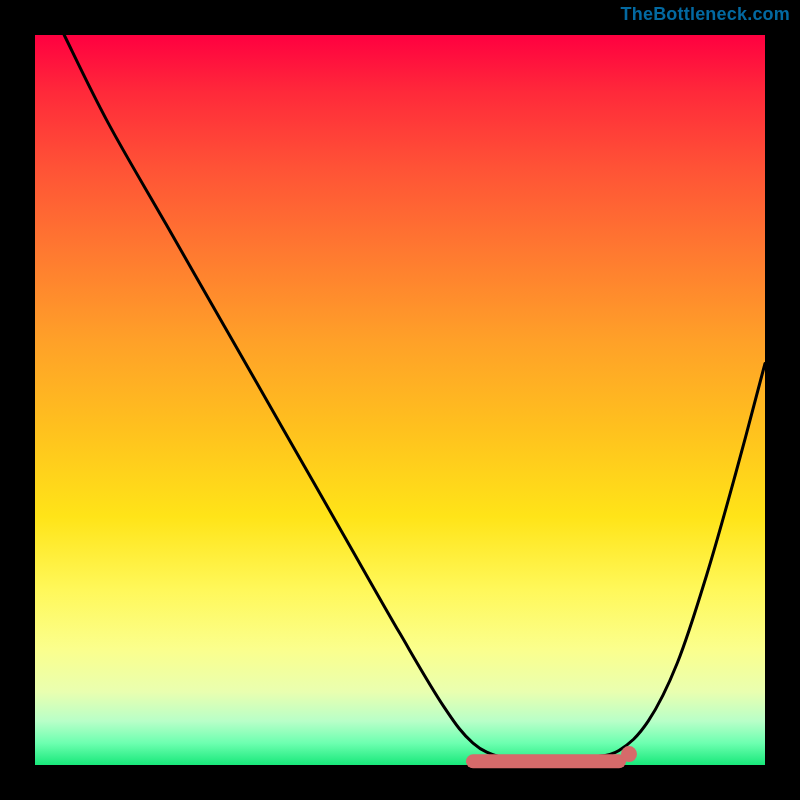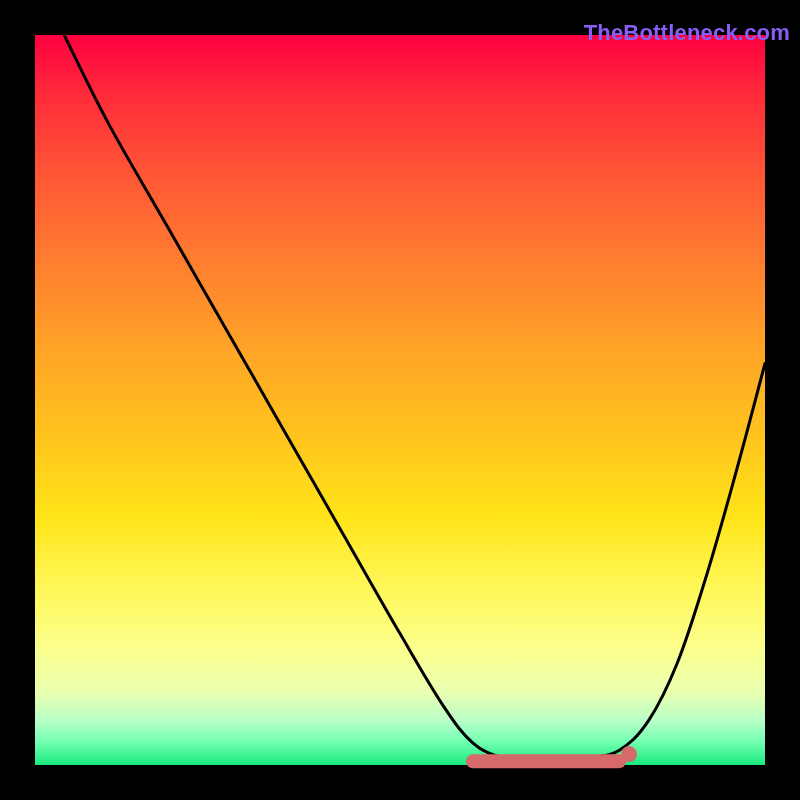--- a/index.html
+++ b/index.html
@@ -12,24 +12,24 @@
     overflow: hidden;
   }
   .frame {
     position: relative;
     width: 800px;
     height: 800px;
     background: #000;
   }
   .attribution {
     position: absolute;
-    top: 20px;
+    top: 4px;
     right: 10px;
-    color: #8b5cf6;
-    font-size: 22px;
+    color: #0369a1;
+    font-size: 18px;
     font-weight: 600;
     letter-spacing: 0.2px;
     z-index: 10;
   }
   .plot {
     position: absolute;
     left: 35px;
     top: 35px;
     width: 730px;
     height: 730px;

